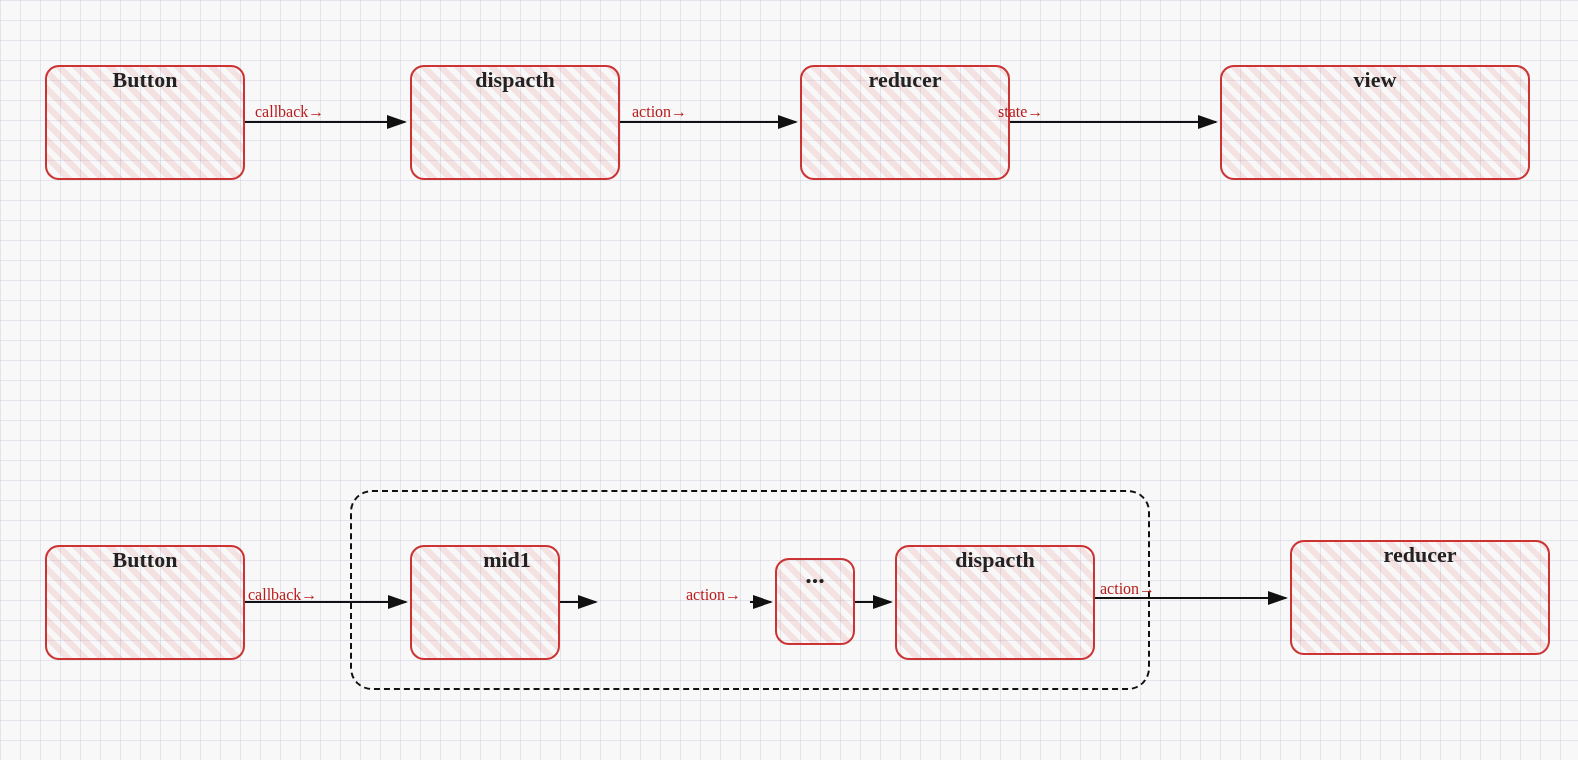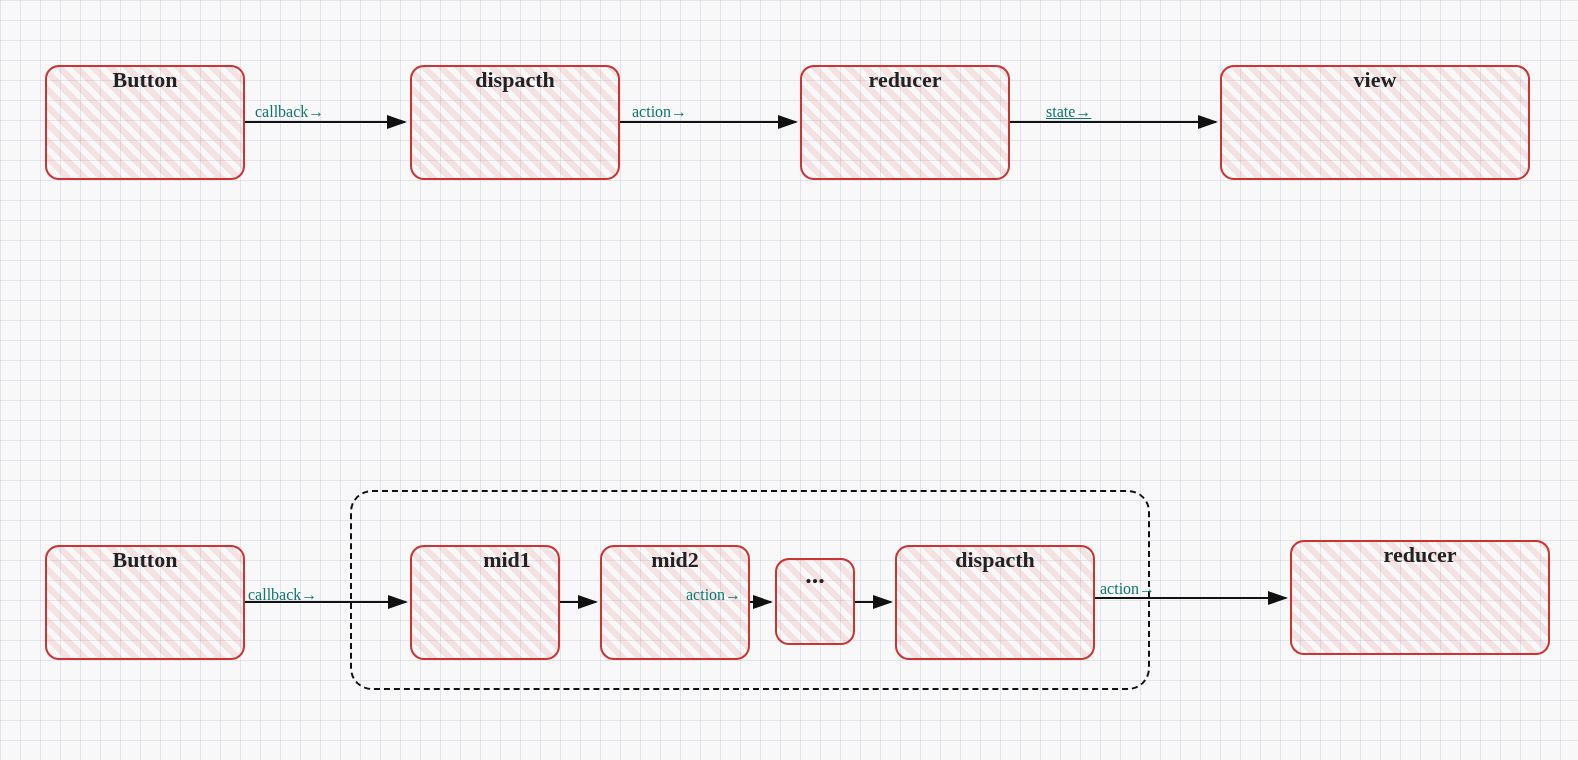--- a/index.html
+++ b/index.html
@@ -46,21 +46,21 @@
 
     .box-sm {
       font-size: 18px;
     }
 
     
     .arrow-label {
       position: absolute;
       font-size: 16px;
       font-family: 'Comic Sans MS', cursive;
-      color: #0f766e;
+      color: #b91c1c;
       z-index: 20;
       white-space: nowrap;
     }
 
     
     .arrows-svg {
       position: absolute;
       top: 0; left: 0;
       width: 1578px;
       height: 760px;
@@ -119,32 +119,29 @@
   <div class="box" style="left:1220px; top:65px; width:310px; height:115px;">
     <span>view</span>
   </div>
 
   <div class="arrow-label" style="left:255px; top:103px;">
     <span>callback</span>→
   </div>
   <div class="arrow-label" style="left:632px; top:103px;">
     <span>action</span>→
   </div>
-  <div class="arrow-label" style="left:1046px; top:103px;text-decoration:underline;">
+  <div class="arrow-label" style="left:998px; top:103px;">
     <span>state</span>→
   </div>
 
   <div class="box" style="left:45px; top:545px; width:200px; height:115px;">
     <span>Button</span>
   </div>
   <div class="box" style="left:410px; top:545px; width:150px; height:115px;padding-left:44px;">
     <span>mid1</span>
-  </div>
-  <div class="box" style="left:600px; top:545px; width:150px; height:115px;">
-    <span>mid2</span>
   </div>
   <div class="box box-sm" style="left:775px; top:558px; width:80px; height:87px; font-size:26px;">
     <span>...</span>
   </div>
   <div class="box" style="left:895px; top:545px; width:200px; height:115px;">
     <span>dispacth</span>
   </div>
   <div class="box" style="left:1290px; top:540px; width:260px; height:115px;">
     <span>reducer</span>
   </div>

